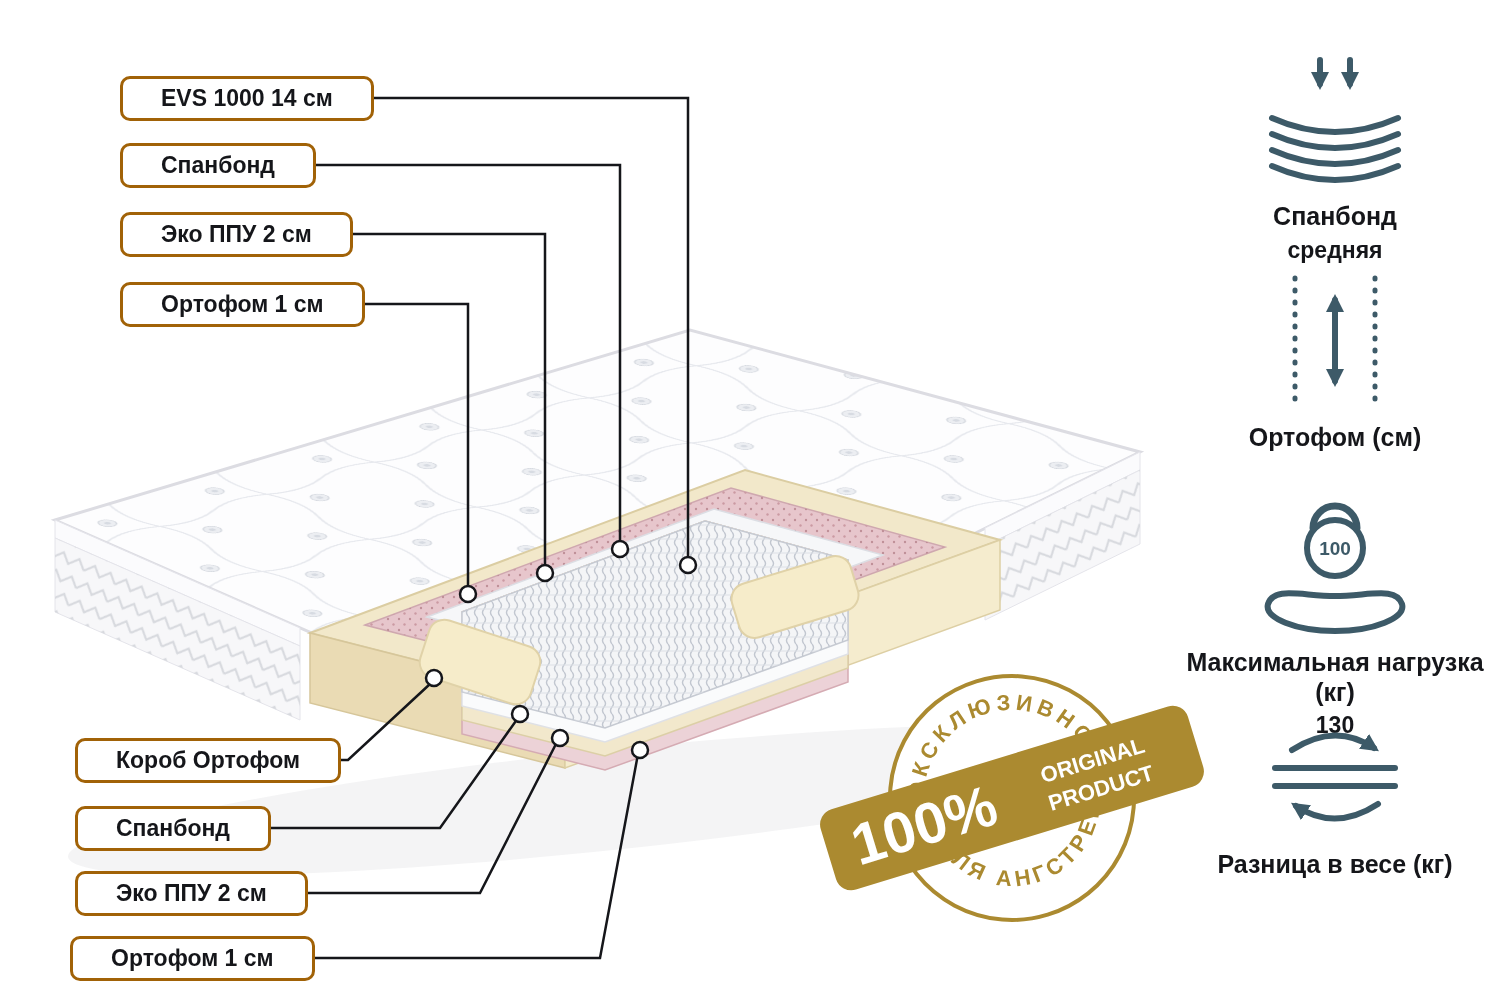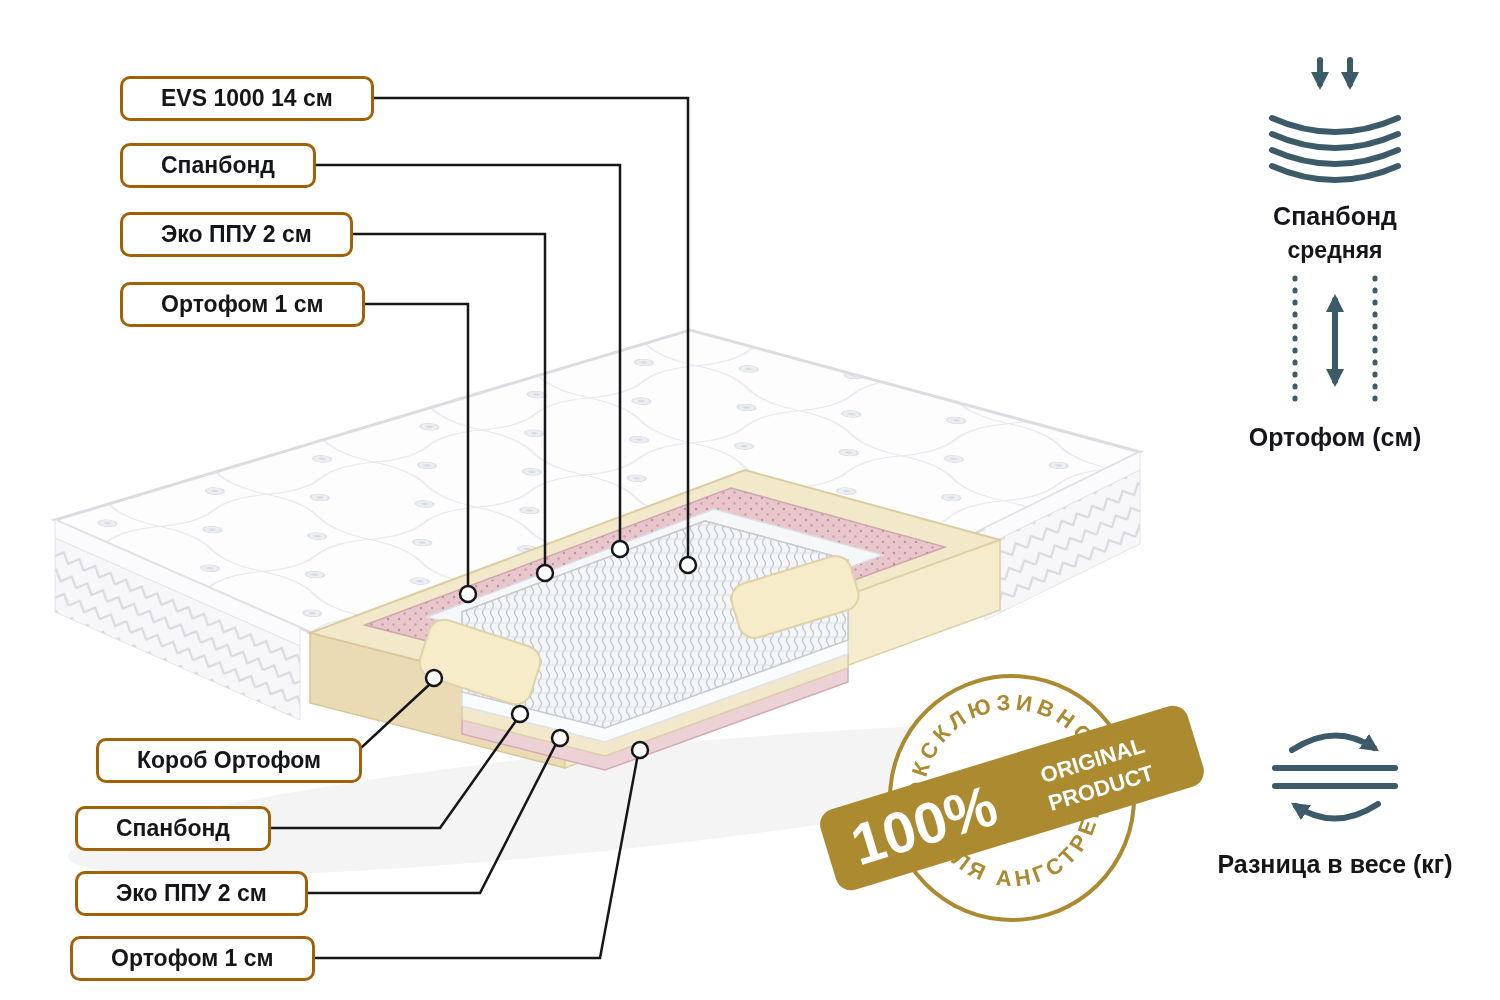--- a/index.html
+++ b/index.html
@@ -6,21 +6,21 @@
   .canvas{position:relative;width:1500px;height:1000px;background:#ffffff;overflow:hidden;
           font-family:"Liberation Sans","DejaVu Sans",sans-serif;color:#15161a;}
   .scene{position:absolute;left:0;top:0;width:1500px;height:1000px;z-index:1;}
   .callout{position:absolute;z-index:3;display:inline-flex;align-items:center;justify-content:center;
            background:#ffffff;border:3px solid #a16207;border-radius:10px;padding:6px 38px;
            font-size:23px;font-weight:bold;white-space:nowrap;}
   .co-t0{left:120px;top:76px;}
   .co-t1{left:120px;top:143px;}
   .co-t2{left:120px;top:212px;}
   .co-t3{left:120px;top:282px;}
-  .co-b0{left:75px;top:738px;margin-left:21px;}
+  .co-b0{left:75px;top:738px;}
   .co-b1{left:75px;top:806px;}
   .co-b2{left:75px;top:871px;}
   .co-b3{left:70px;top:936px;}
   .spec{position:absolute;left:1180px;width:310px;text-align:center;z-index:3;}
   .sp0{top:52px;} .sp1{top:268px;} .sp2{top:486px;} .sp3{top:708px;}
   .spec svg{display:block;margin:0 auto;}
   .spec-title{font-size:25px;font-weight:bold;line-height:1.18;margin-top:10px;}
   .spec-value{font-size:23px;margin-top:5px;font-weight:bold;}
   svg text{font-family:"Liberation Sans","DejaVu Sans",sans-serif;}
 </style>
@@ -192,20 +192,32 @@
       </defs>
       <g stroke="#3d5a68" fill="none" stroke-linecap="round">
         <path d="M30,10 V135" stroke-width="5" stroke-dasharray="1 11"></path>
         <path d="M110,10 V135" stroke-width="5" stroke-dasharray="1 11"></path>
         <path d="M70,32 V113" stroke-width="6" marker-start="url(#ah2)" marker-end="url(#ah2)"></path>
       </g>
     </svg>
     <div class="spec-title">Ортофом (см)</div>
   </div>
 
+  <div class="spec sp2">
+    <svg width="170" height="152" viewBox="0 0 170 152">
+      <g stroke="#3d5a68" fill="none" stroke-linecap="round">
+        <path d="M63,42 A22,22 0 0 1 107,42" stroke-width="7"></path>
+        <circle cx="85" cy="62" r="28" stroke-width="6" fill="#ffffff"></circle>
+        <path d="M18,118 C24,100 52,110 85,110 C118,110 146,100 152,118 C156,132 124,145 85,145 C46,145 14,132 18,118 Z" stroke-width="6"></path>
+      </g>
+      <text x="85" y="69" font-size="19" font-weight="bold" fill="#3d5a68" text-anchor="middle">100</text>
+    </svg>
+    <div class="spec-title">Максимальная нагрузка (кг)</div>
+    <div class="spec-value">130</div>
+  </div>
 
   <div class="spec sp3">
     <svg width="170" height="132" viewBox="0 0 170 132">
       <defs>
         <marker id="ah4" markerWidth="18" markerHeight="18" refX="12" refY="9" orient="auto" markerUnits="userSpaceOnUse">
           <path d="M0,0 L18,9 L0,18 Z" fill="#3d5a68"></path>
         </marker>
       </defs>
       <g stroke="#3d5a68" stroke-width="6" fill="none" stroke-linecap="round">
         <path d="M25,60 H145"></path>

